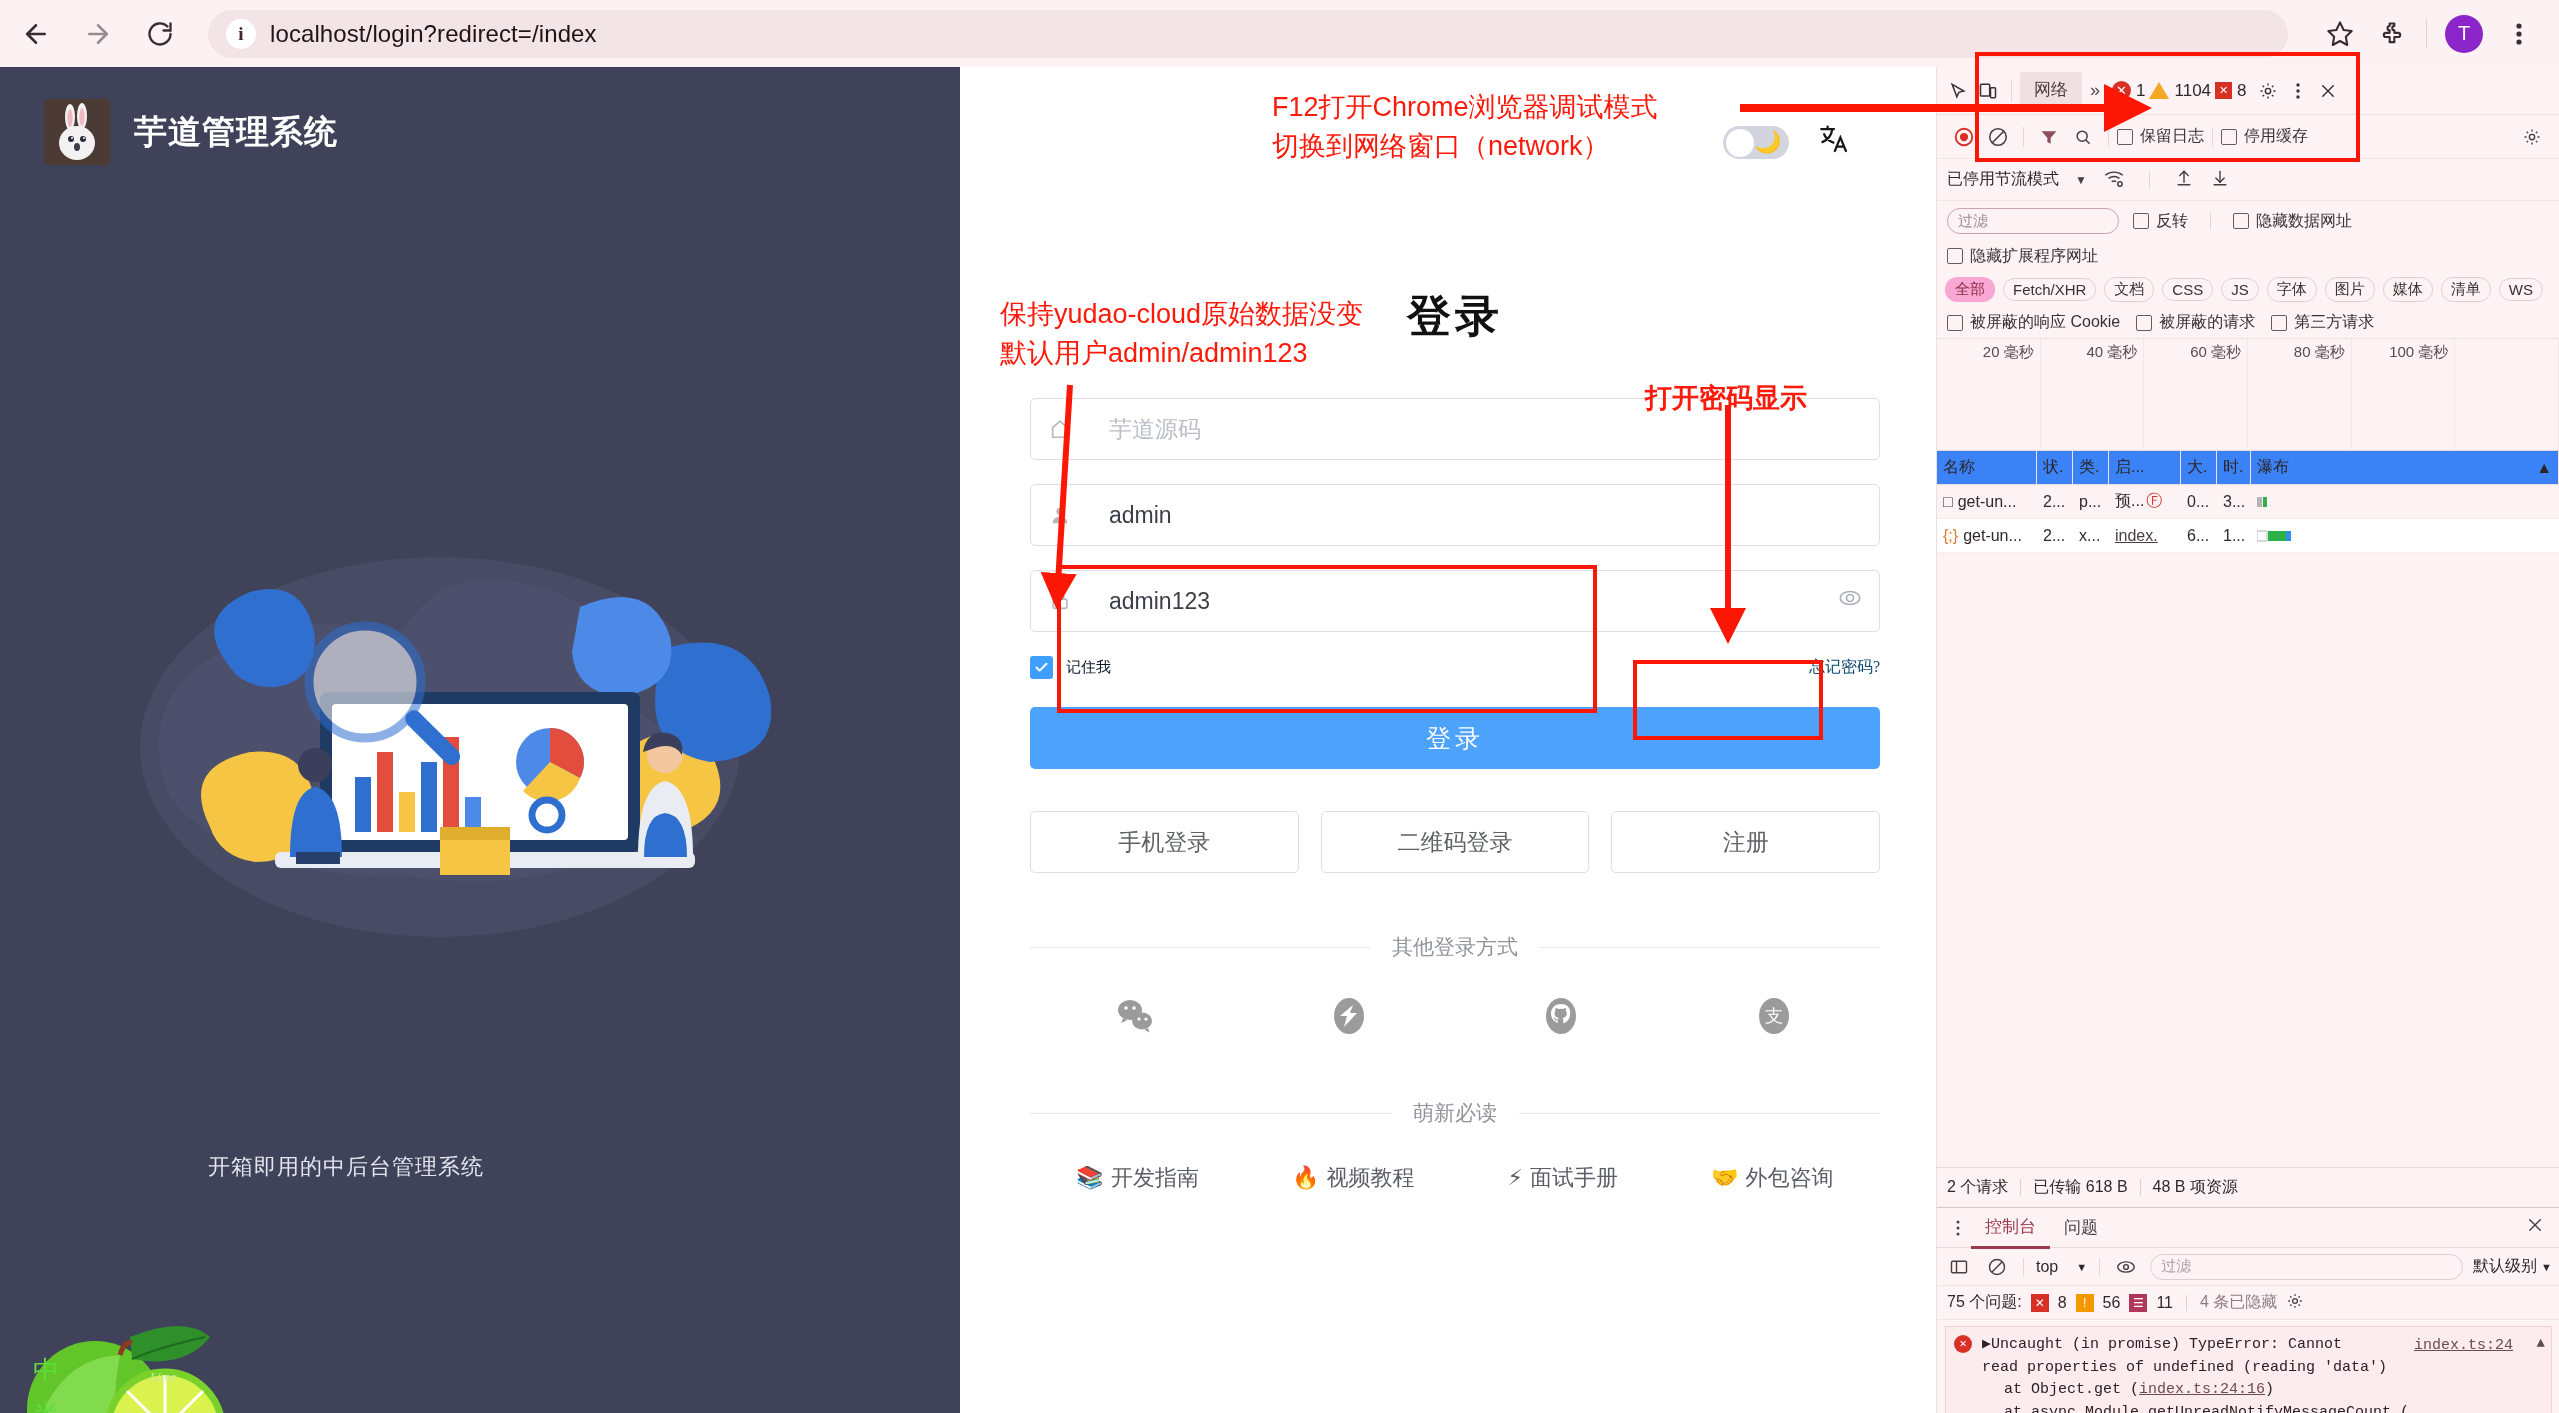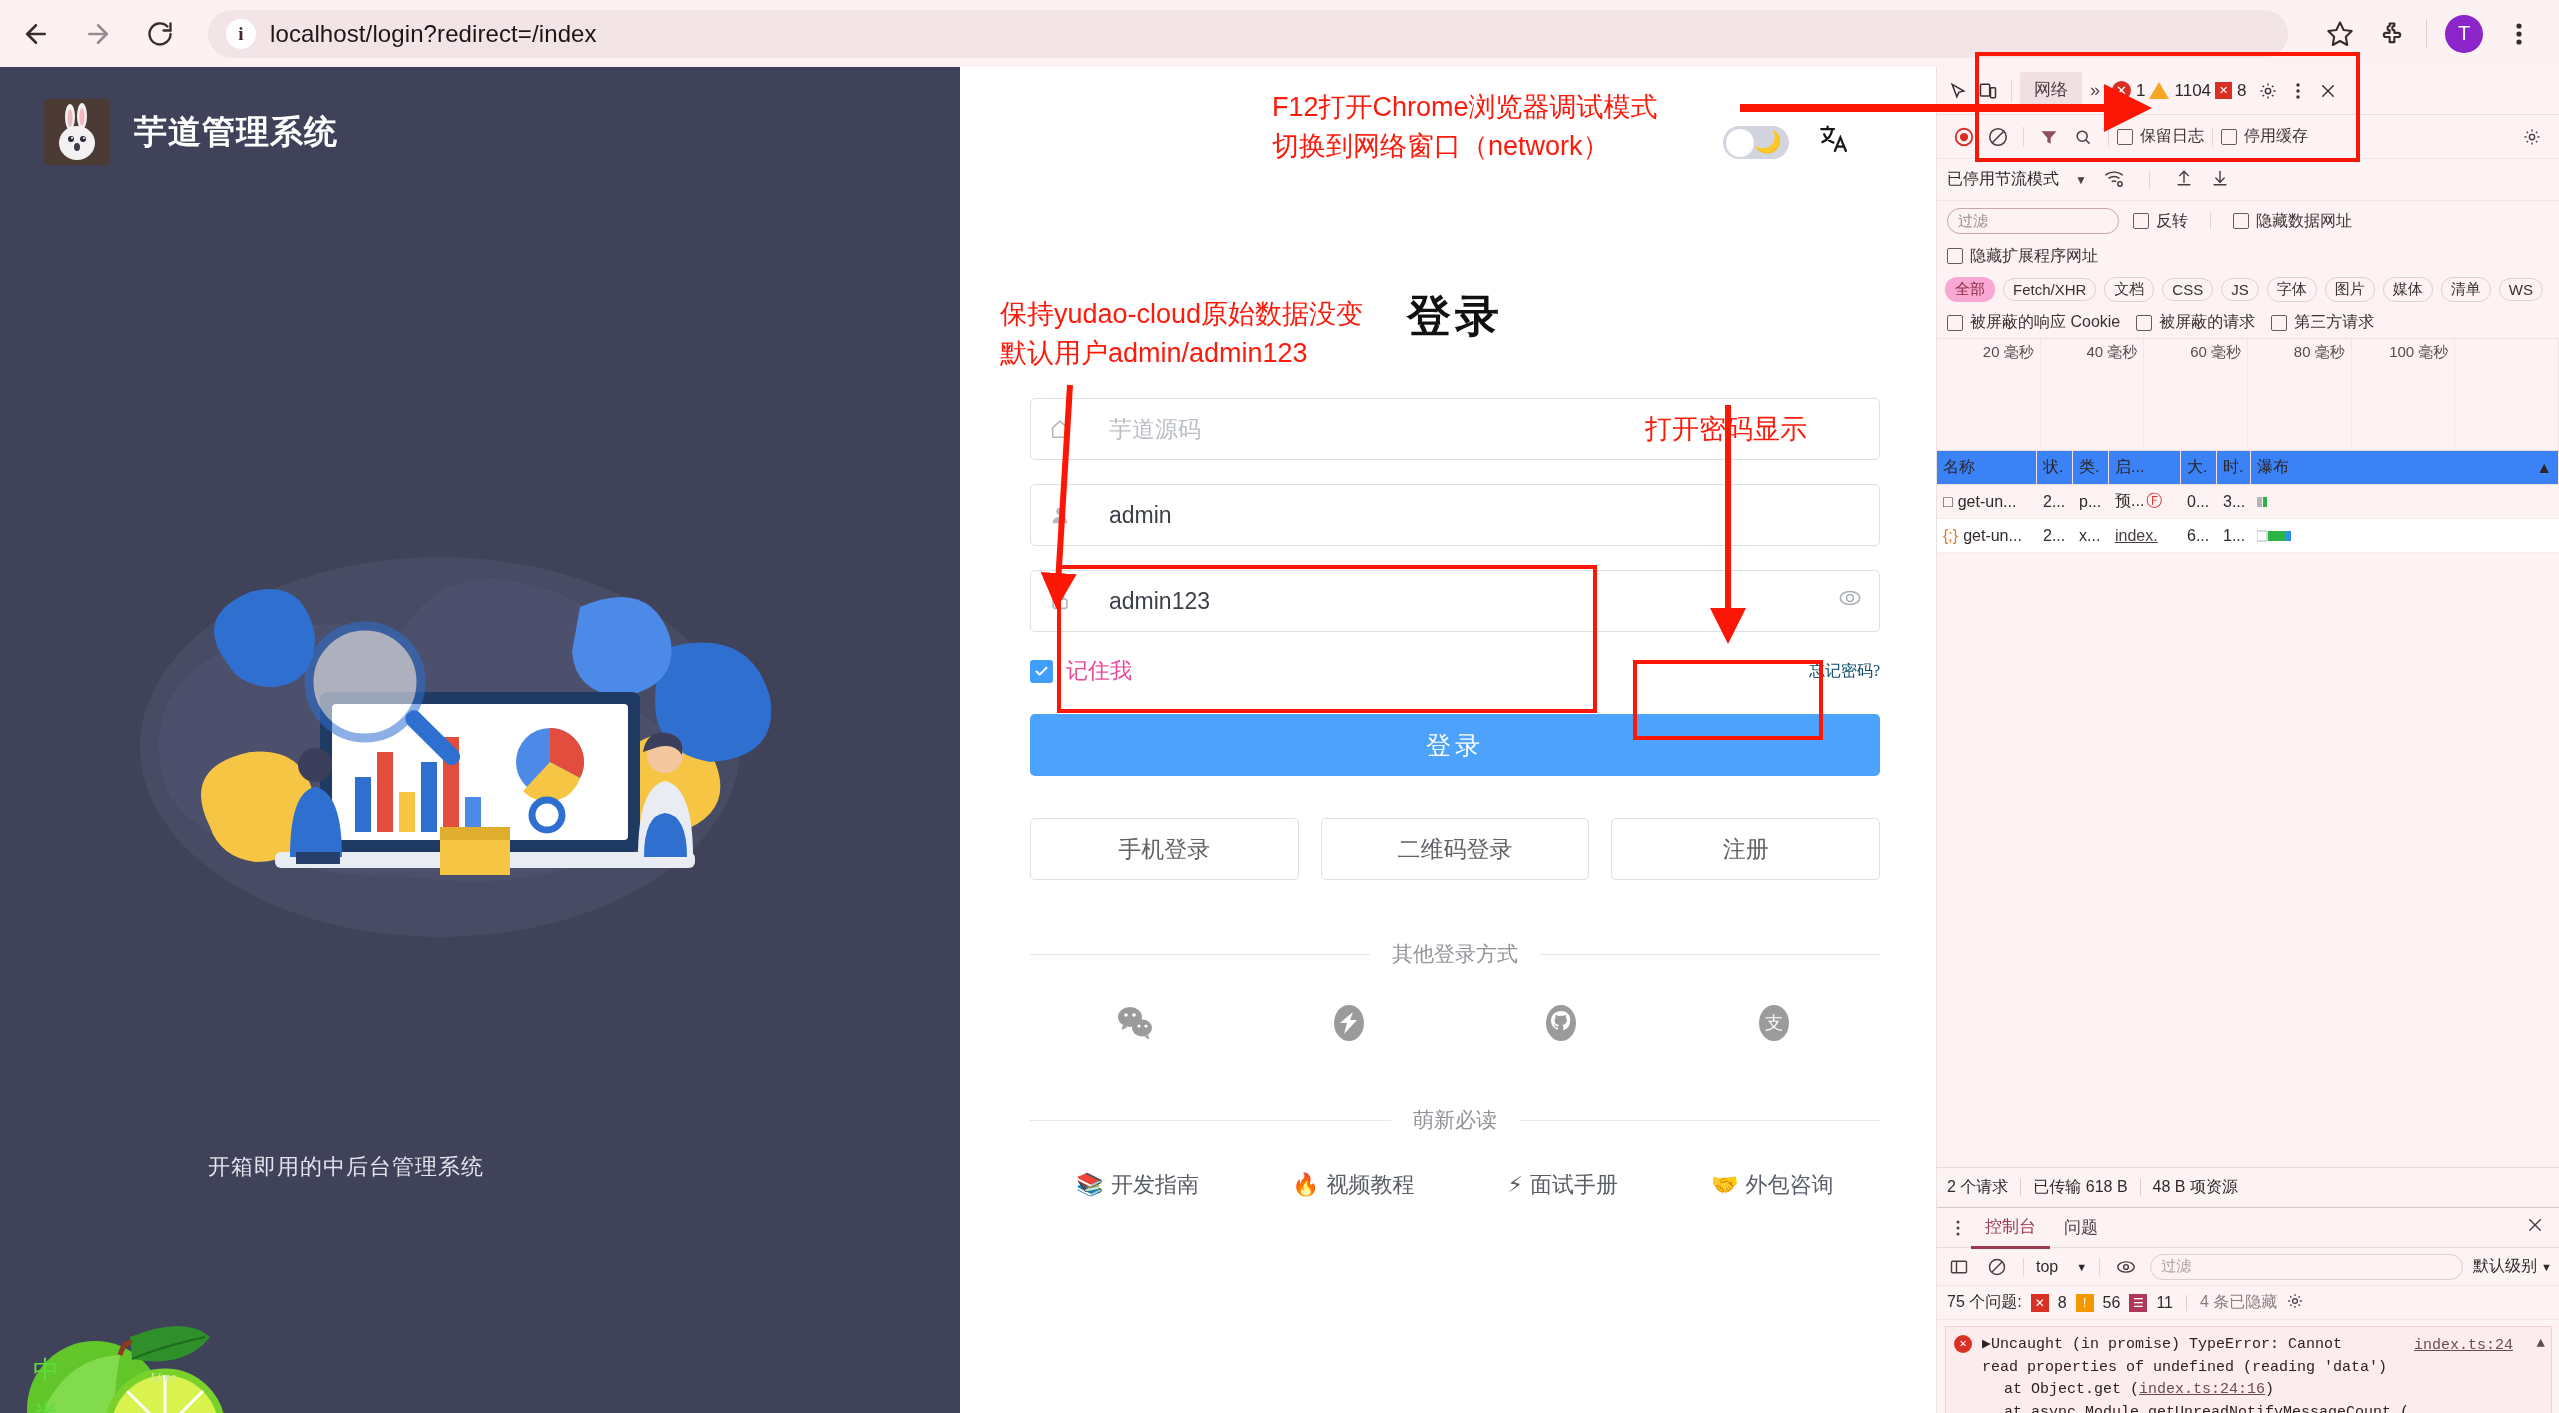--- a/index.html
+++ b/index.html
@@ -87,21 +87,21 @@
   }
   .field .f-ico { width:26px; display:flex; justify-content:center; color:#b4b8c0; }
   .field .f-val { font-size:23px; color:#3b3f47;margin-left:24px; }
   .field .f-val.placeholder { color:#b9bdc5; }
   .field .eye { margin-left:auto; color:#a8adb6; font-size:24px; }
 
   .row-between { display:flex; align-items:center; justify-content:space-between; margin-top:4px; margin-bottom:28px; }
   .remember { display:flex; align-items:center; gap:13px; }
   .cbx { width:23px; height:23px; border-radius:3px; background:#409eff; display:flex; align-items:center; justify-content:center; }
   .cbx svg { display:block; }
-  .remember-label { font-size:22px; color:#ec4899; }
+  .remember-label { font-size:15px; color:#0f172a; }
   .forgot { font-size:16px; color:#0c4a6e;font-family:Liberation Serif, serif; }
 
   #login-btn {
     height:62px; background:#4da3fb; border-radius:5px; color:#fff;
     display:flex; align-items:center; justify-content:center;
     font-size:25px; letter-spacing:4px;
   }
 
   #alt-btns { display:flex; gap:22px; margin-top:42px; }
   #alt-btns .alt {
@@ -855,13 +855,13 @@
 </svg>
 
 <div class="redbox" style="left:1975px; top:52px; width:385px; height:110px;"></div>
 <div class="redbox" style="left:1057px; top:565px; width:540px; height:148px;"></div>
 <div class="redbox" style="left:1633px; top:660px; width:190px; height:80px;"></div>
 
 <div class="anno anno-text" style="left:1272px; top:88px;">F12打开Chrome浏览器调试模式
 切换到网络窗口（network）</div>
 <div class="anno anno-text" style="left:1000px; top:295px;">保持yudao-cloud原始数据没变
 默认用户admin/admin123</div>
-<div class="anno anno-text" style="left:1645px; top:410px;">打开密码显示</div>
+<div class="anno anno-text" style="left:1645px; top:379px;font-weight:bold;">打开密码显示</div>
 
 </body></html>

